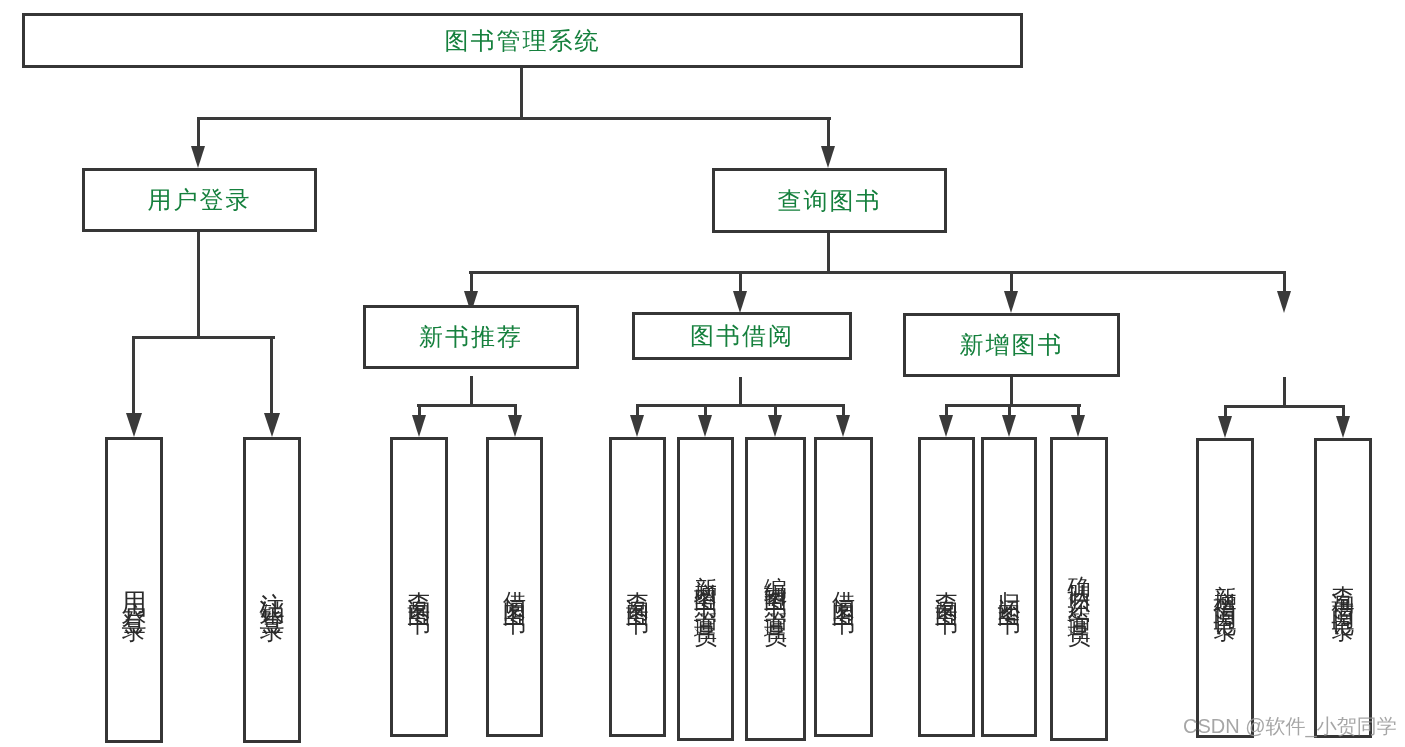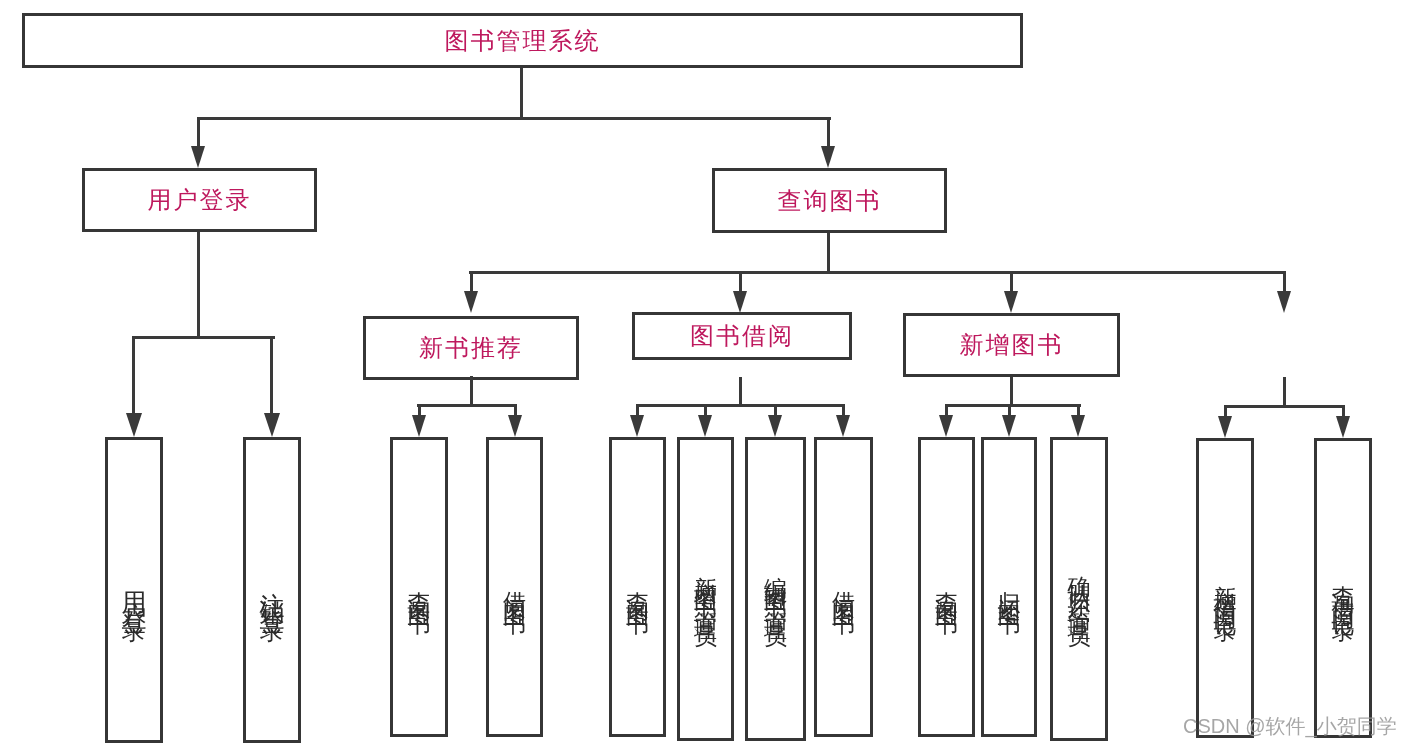--- a/index.html
+++ b/index.html
@@ -15,21 +15,21 @@
   .hbox {
     position: absolute;
     box-sizing: border-box;
     border: 3px solid #363636;
     background: #ffffff;
     display: flex;
     align-items: center;
     justify-content: center;
   }
   .hbox span {
-    color: #be185d;
+    color: #15803d;
     font-size: 24px;
     letter-spacing: 2px;
     white-space: nowrap;
   }
   
   .vbox {
     position: absolute;
     box-sizing: border-box;
     border: 3px solid #363636;
     background: #ffffff;
@@ -109,21 +109,21 @@
   <div class="line" style="left:469px;top:271px;width:817px;height:3px;"></div>
   <div class="line" style="left:470px;top:271px;width:3px;height:21px;"></div>
   <div class="arrow" style="left:464px;top:291px;"></div>
   <div class="line" style="left:739px;top:271px;width:3px;height:21px;"></div>
   <div class="arrow" style="left:733px;top:291px;"></div>
   <div class="line" style="left:1010px;top:271px;width:3px;height:21px;"></div>
   <div class="arrow" style="left:1004px;top:291px;"></div>
   <div class="line" style="left:1283px;top:271px;width:3px;height:21px;"></div>
   <div class="arrow" style="left:1277px;top:291px;"></div>
 
-  <div class="hbox" style="left:363px;top:316px;width:216px;height:64px;">
+  <div class="hbox" style="left:363px;top:305px;width:216px;height:64px;">
     <span>新书推荐</span>
   </div>
   <div class="hbox" style="left:632px;top:312px;width:220px;height:48px;">
     <span>图书借阅</span>
   </div>
   <div class="hbox" style="left:903px;top:313px;width:217px;height:64px;">
     <span>新增图书</span>
   </div>
 
   <div class="line" style="left:470px;top:376px;width:3px;height:31px;"></div>

